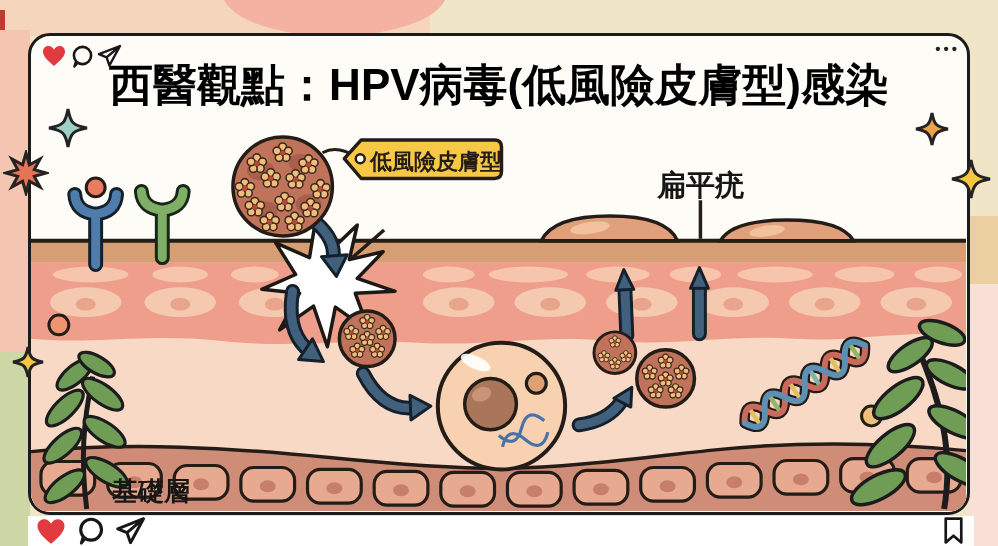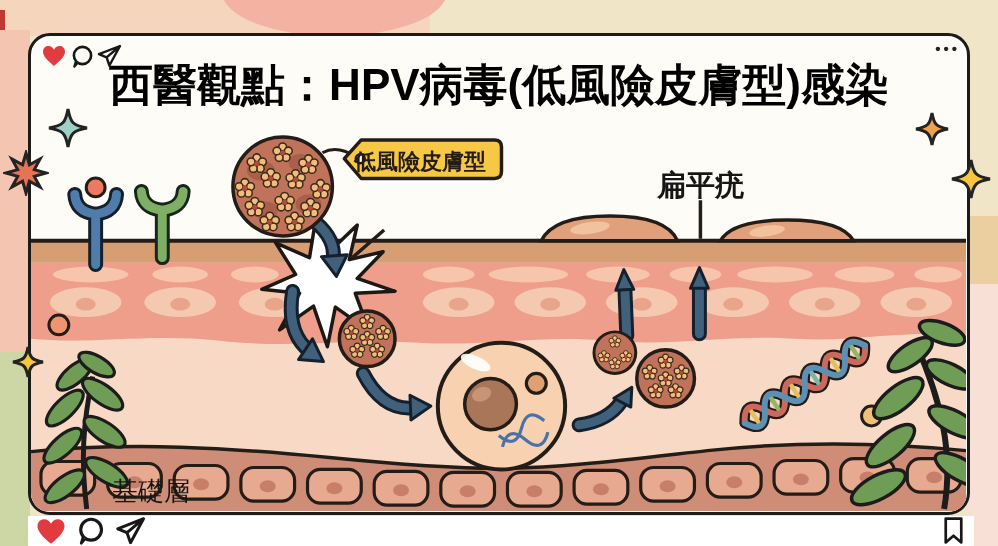--- a/index.html
+++ b/index.html
@@ -25,25 +25,25 @@
     background:#fdfcf7;border:3.5px solid #1b1b1b;border-radius:22px;
     overflow:hidden;
   }
   .scene{position:absolute;left:0;top:0;width:935px;height:475px;}
   
   .title{
     left:40px;top:56px;width:918px;text-align:center;
     font-size:44px;font-weight:900;color:#000000;letter-spacing:0px;
     white-space:nowrap;
   }
-  .tag-text{left:354px;top:147px;width:148px;text-align:left;
+  .tag-text{left:354px;top:147px;width:148px;text-align:right;
     font-size:22px;font-weight:900;color:#241c16;}
   .lbl-wound{left:386px;top:196px;font-size:29px;font-weight:900;color:#161616;}
   .lbl-wart{left:657px;top:166px;font-size:29px;font-weight:900;color:#161616;}
-  .lbl-basal{left:112px;top:474px;font-size:26px;font-weight:400;color:#161616;}
+  .lbl-basal{left:112px;top:474px;font-size:26px;font-weight:700;color:#161616;}
   .more-dots{left:906px;top:40px;width:54px;text-align:right;
     font-size:15px;font-weight:900;letter-spacing:3px;color:#222;}
   .iconbtn{cursor:pointer;}
 </style>
 </head>
 <body>
 
 <div class="stage">
 
   <div class="abs bg-top-left"></div>

